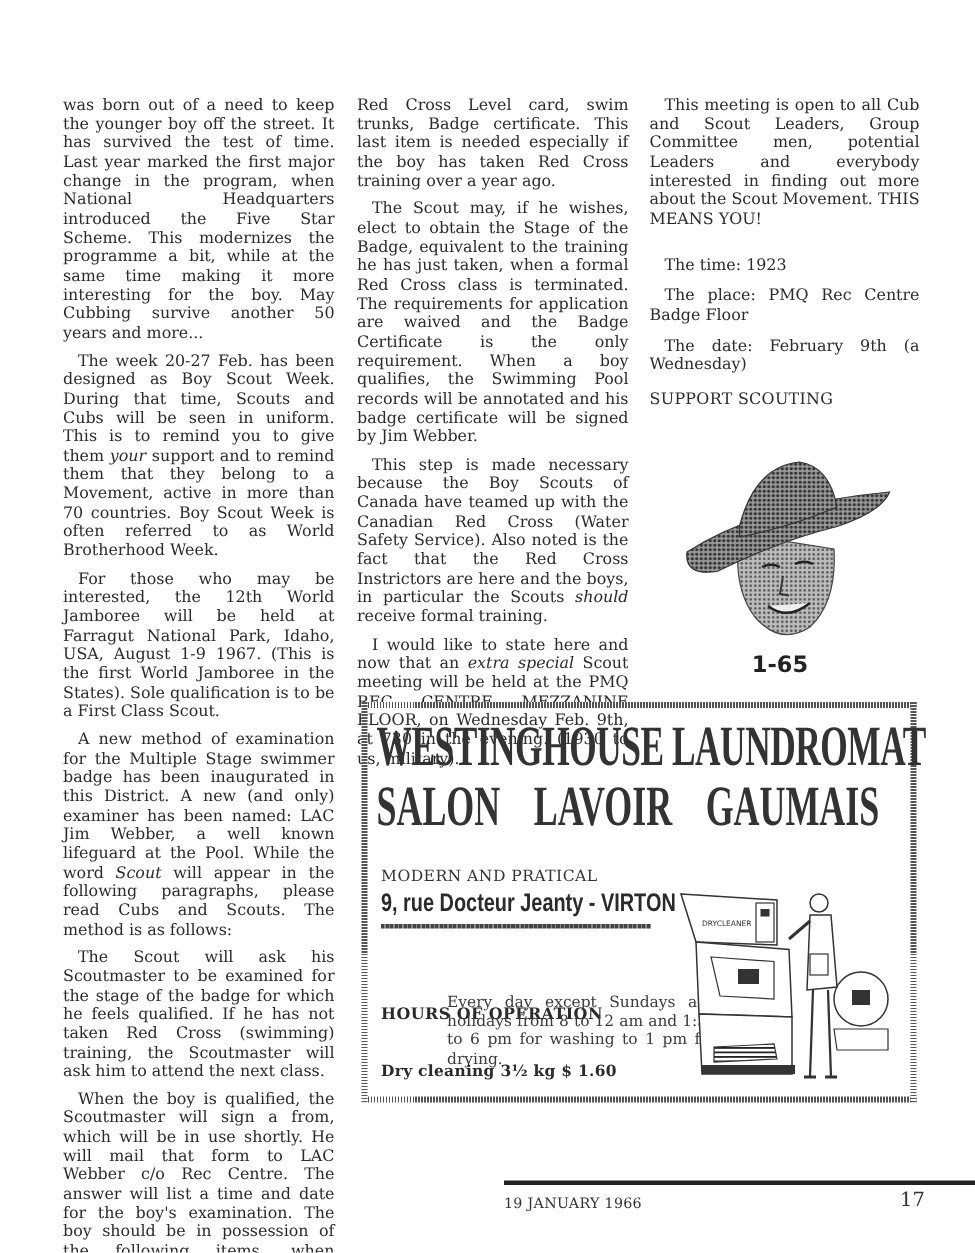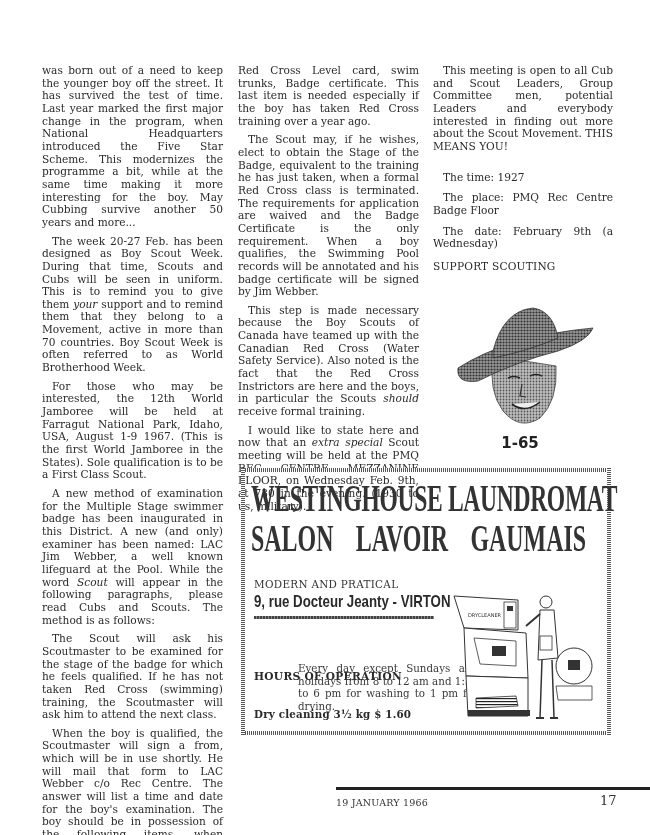--- a/index.html
+++ b/index.html
@@ -62,21 +62,21 @@
 <div id="col2" class="col">
   <p class="noind">Red Cross Level card, swim trunks, Badge certificate. This last item is needed especially if the boy has taken Red Cross training over a year ago.</p>
   <p>The Scout may, if he wishes, elect to obtain the Stage of the Badge, equivalent to the training he has just taken, when a formal Red Cross class is terminated. The requirements for application are waived and the Badge Certificate is the only requirement. When a boy qualifies, the Swimming Pool records will be annotated and his badge certificate will be signed by Jim Webber.</p>
   <p><span>This step is made necessary because the Boy Scouts of Canada have teamed up with the Canadian Red Cross (Water Safety Service). Also noted is the fact that the Red Cross Instrictors are here and the boys, in particular the Scouts </span><em>should</em><span> receive formal training.</span></p>
   <p><span>I would like to state here and now that an </span><em>extra special</em><span> Scout meeting will be held at the PMQ REC CENTRE MEZZANINE FLOOR, on Wednesday Feb. 9th, at 730 in the evening. (1930 to us, military).</span></p>
 </div>
 
 <div id="col3" class="col">
   <p>This meeting is open to all Cub and Scout Leaders, Group Committee men, potential Leaders and everybody interested in finding out more about the Scout Movement. THIS MEANS YOU!</p>
   <div class="gap"></div>
-  <p>The time: 1927</p>
+  <p>The time: 1923</p>
   <p>The place: PMQ Rec Centre Badge Floor</p>
   <p>The date: February 9th (a Wednesday)</p>
   <p class="support">SUPPORT SCOUTING</p>
 </div>
 
 <svg class="scout-fig" viewBox="0 0 150 140">
   <defs>
     <pattern id="ht" width="3" height="3" patternUnits="userSpaceOnUse">
       <rect width="3" height="3" fill="#bdbdbd"></rect>
         <circle cx="1.5" cy="1.5" r="0.9" fill="#555"></circle>

